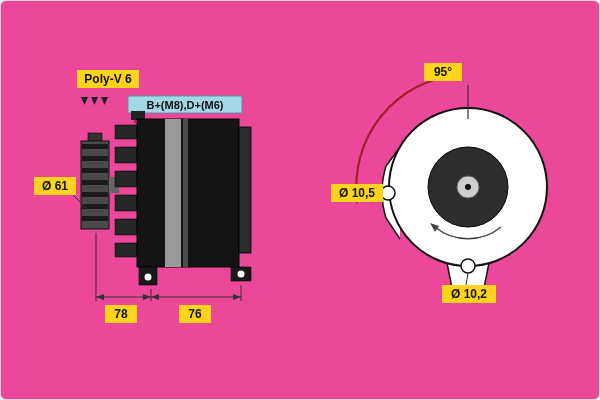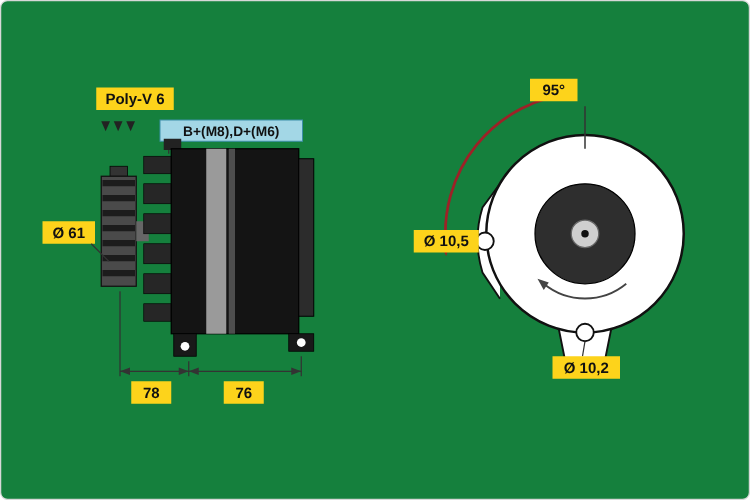--- a/index.html
+++ b/index.html
@@ -1,20 +1,20 @@
 <!DOCTYPE html>
 <html><head>
 <meta charset="utf-8">
 <style>
   html,body{margin:0;padding:0;background:#ffffff;}
   .canvas{
     position:relative;
     width:598px;height:398px;
     border:1px solid #d8d8d8;border-radius:6px;
-    background:#15803d;
+    background:#ec4899;
     font-family:"Liberation Sans", sans-serif;
     overflow:hidden;
   }
   svg text{
     font-family:"Liberation Sans", sans-serif;
     font-weight:bold;
     fill:#111111;
   }
   .lbl{font-size:12px;}
   .lbl-sm{font-size:11px;}

